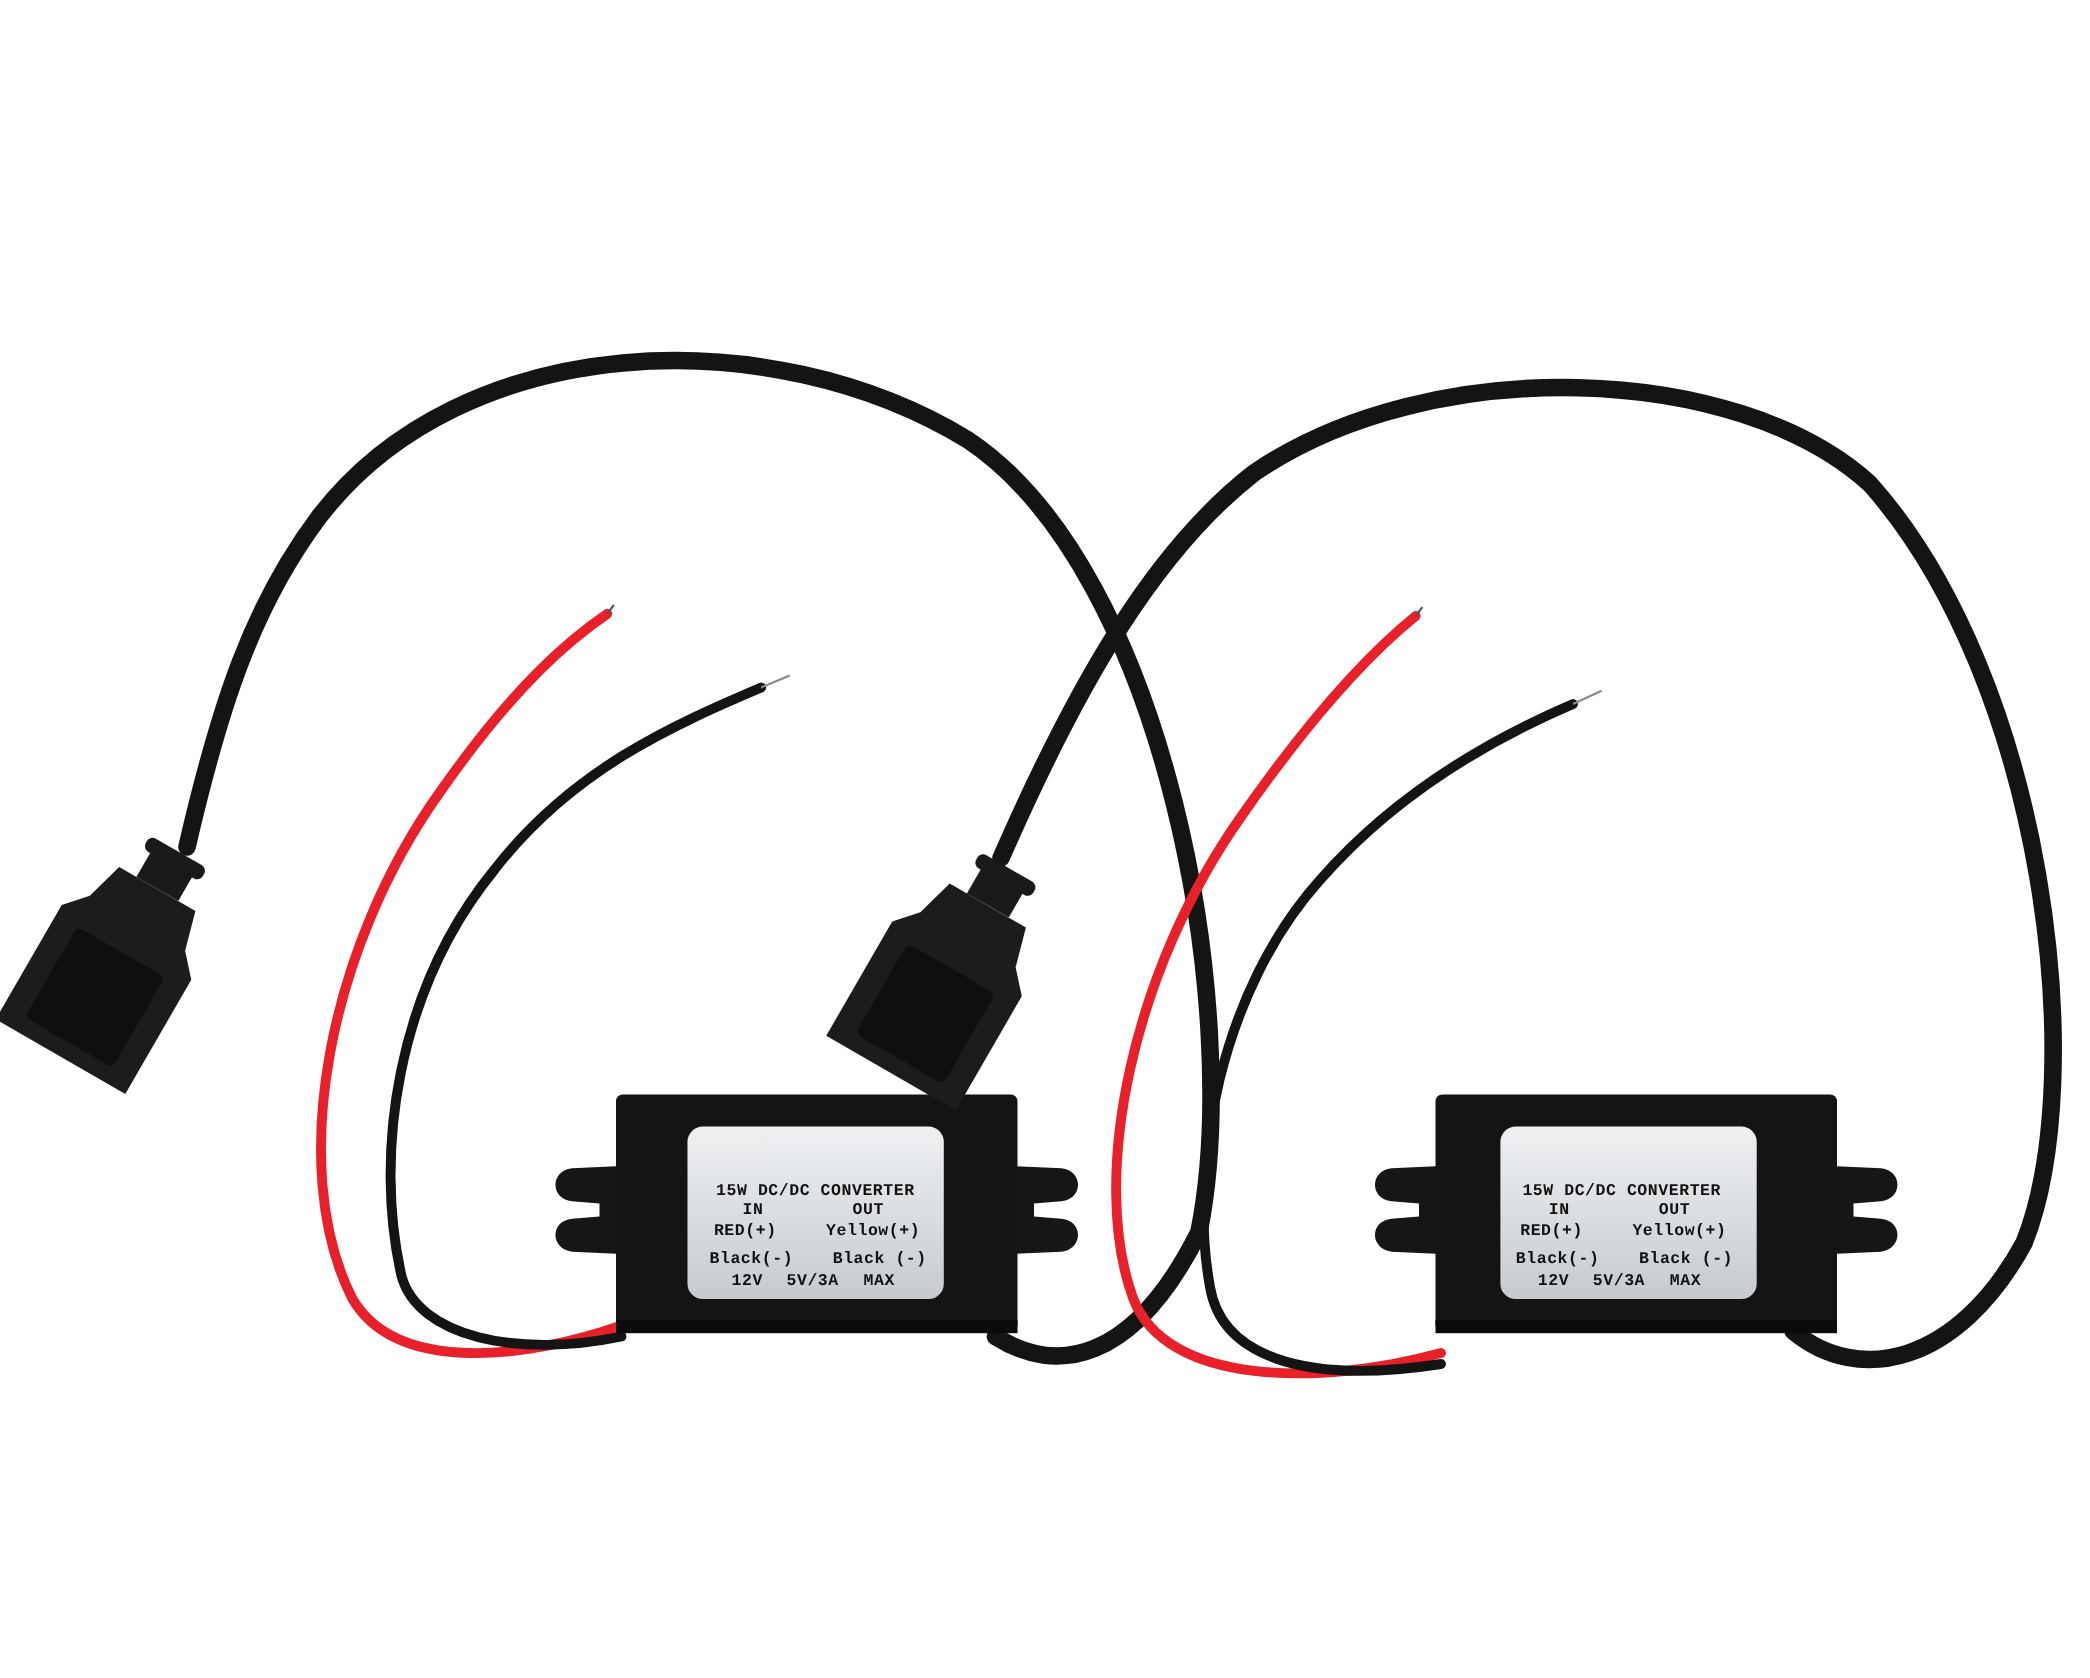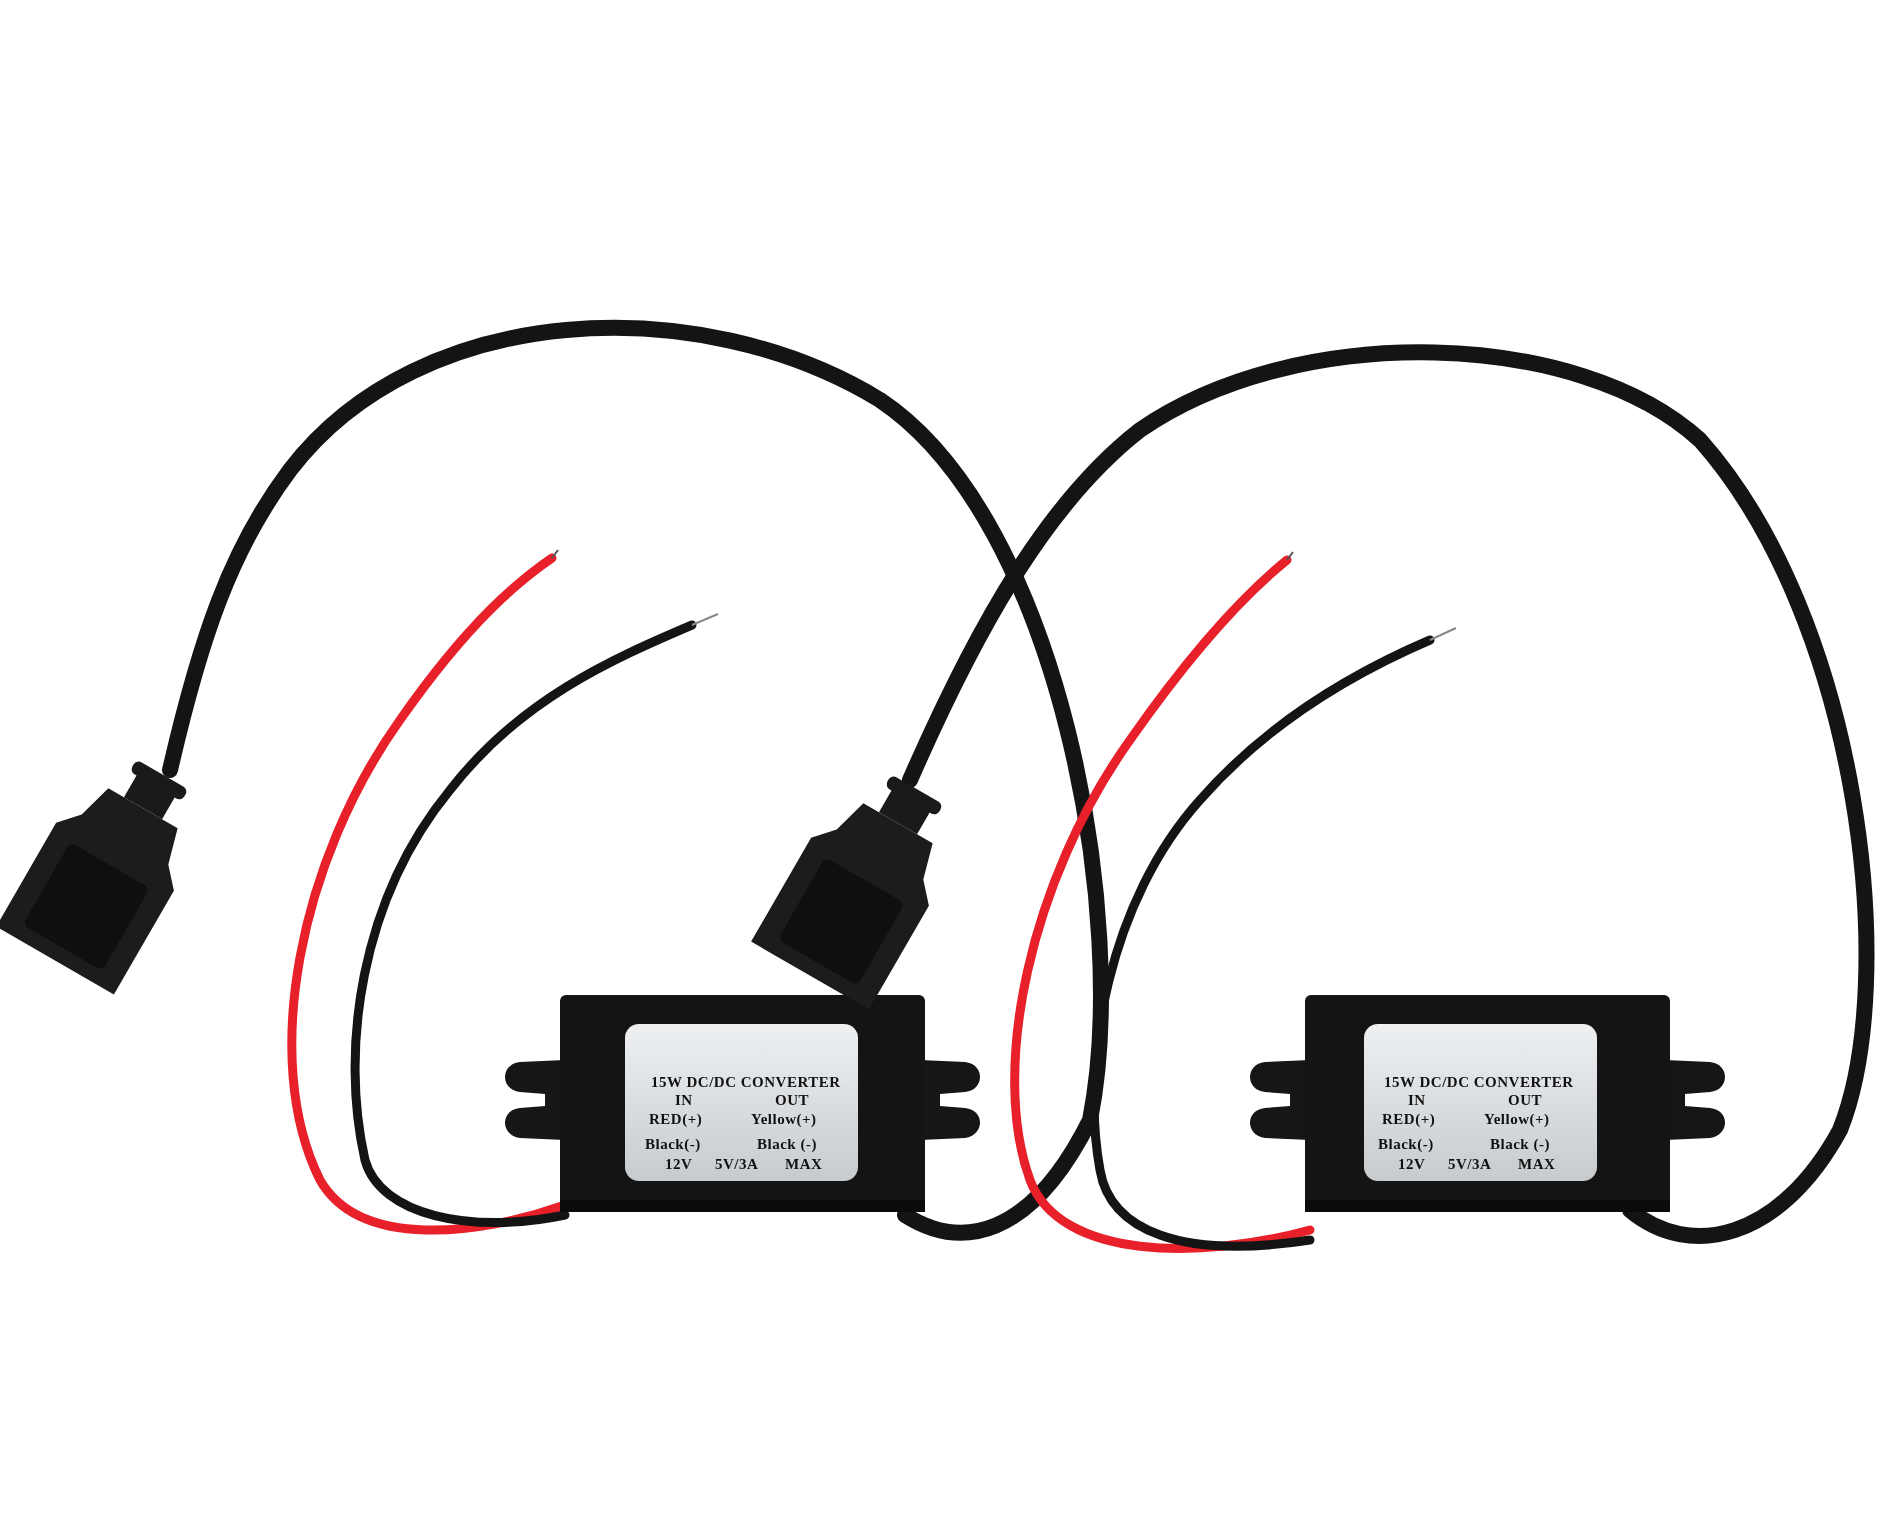--- a/index.html
+++ b/index.html
@@ -1,18 +1,18 @@
 <!DOCTYPE html>
 <html><head>
 <meta charset="utf-8">
 <style>
   html, body { margin:0; padding:0; background:#ffffff; }
   body { width:1900px; height:1525px; position:relative; overflow:hidden; font-family:"DejaVu Sans", sans-serif; }
   svg.scene { position:absolute; left:0; top:0; width:1900px; height:1525px; }
-  .label { position:absolute; border-radius:14px; background:linear-gradient(180deg,#eef0f2 0%,#d9dcdf 55%,#c8cbce 100%); color:#111; font-family:Liberation Serif, serif; font-weight:bold; }
+  .label { position:absolute; border-radius:14px; background:linear-gradient(180deg,#eef0f2 0%,#d9dcdf 55%,#c8cbce 100%); color:#111; font-family:Liberation Mono, monospace; font-weight:bold; }
   .label .line { position:absolute; white-space:pre; font-size:15px; letter-spacing:0.5px; }
 </style>
 </head>
 <body>
 
 <svg class="scene" viewBox="0 0 1900 1525" xmlns="http://www.w3.org/2000/svg">
 
   <g>
 
     <path d="M905 1215 C960 1250 1030 1240 1090 1120 C1130 920 1060 520 880 400 C700 290 420 300 290 470 C230 550 200 640 170 770" fill="none" stroke="#141414" stroke-width="16" stroke-linecap="round"></path>

